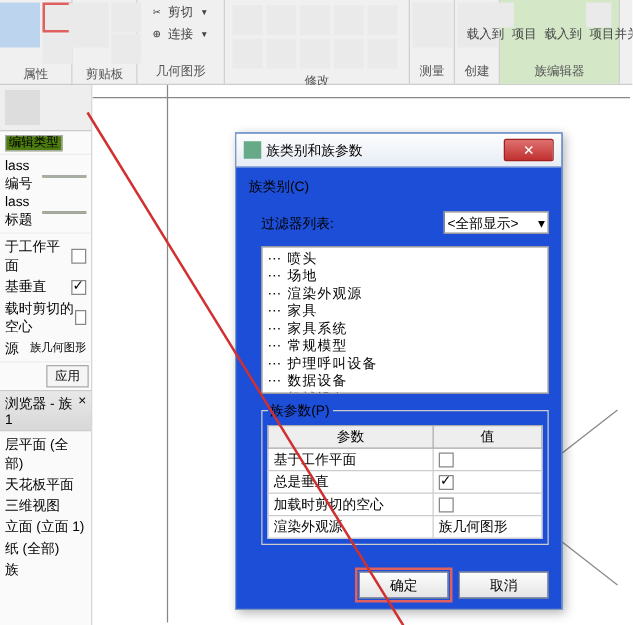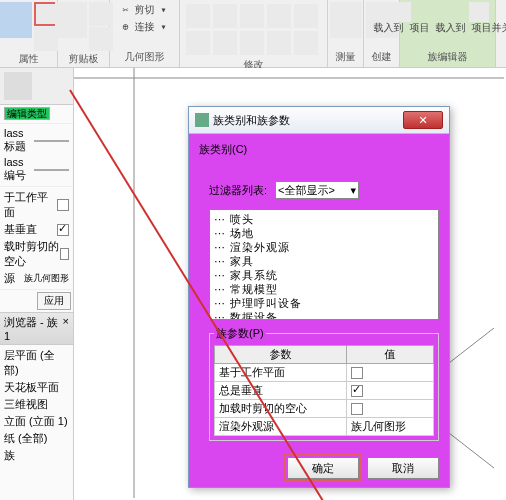--- a/index.html
+++ b/index.html
@@ -13,37 +13,37 @@
 .rib-big { width: 32px; height: 36px; }
 .rib-red { border: 2px solid #e06060; }
 .rib-stack { display: flex; flex-direction: column; gap: 1px; }
 .rib-text-btn { font-size: 10px; color: #444; padding: 1px 2px; white-space: nowrap; font-family: Liberation Mono, monospace; }
 .fe-tab { background: #d4e8c8; }
 
 .left-panel { position: absolute; left: 0; top: 68px; width: 74px; height: 432px; background: #fafafa; border-right: 1px solid #ccc; font-size: 10px; overflow: hidden; }
 .lp-head { background: #eee; padding: 4px; border-bottom: 1px solid #ccc; display: flex; align-items: center; gap: 4px; }
 .lp-sec { padding: 2px 4px; border-bottom: 1px solid #eee; }
 .lp-row { display: flex; justify-content: space-between; padding: 1px 0; align-items: center; }
-.lp-combo { border: 1px solid #aaa; background: #22c55e; font-size: 10px; padding: 0 2px; width: 50px; }
+.lp-combo { border: 1px solid #aaa; background: #4d7c0f; font-size: 10px; padding: 0 2px; width: 50px; }
 .lp-btn { border: 1px solid #aaa; background: #f5f5f5; font-size: 10px; padding: 1px 6px; float: right; margin: 2px; }
 .lp-title-bar { background: linear-gradient(#e8e8e8,#d8d8d8); padding: 2px 4px; display: flex; justify-content: space-between; border-top: 1px solid #ccc; border-bottom: 1px solid #ccc; }
 .lp-tree { padding: 2px 4px; }
 .lp-tree div { padding: 1px 0; }
 
 .canvas { position: absolute; left: 74px; top: 68px; right: 0; bottom: 0; background: #fff; }
 .canvas svg { width: 100%; height: 100%; }
 
-.dlg { position: absolute; left: 188px; top: 106px; width: 262px; height: 382px; background: #d946ef; border: 1px solid #7a9ac0; box-shadow: 2px 2px 8px rgba(0,0,0,.3); display: flex; flex-direction: column; }
+.dlg { position: absolute; left: 188px; top: 106px; width: 262px; height: 382px; background: #1d4ed8; border: 1px solid #7a9ac0; box-shadow: 2px 2px 8px rgba(0,0,0,.3); display: flex; flex-direction: column; }
 .dlg-title { background: linear-gradient(#fdfdfd,#e6ecf5); padding: 4px 6px; display: flex; align-items: center; border-bottom: 1px solid #b0c0d8; }
 .dlg-title-ico { width: 14px; height: 14px; background: #6a8; margin-right: 4px; }
 .dlg-title-text { flex: 1; font-size: 11px; }
 .dlg-close { width: 40px; height: 18px; background: linear-gradient(#e07070,#c03030); color: #fff; display: flex; align-items: center; justify-content: center; border: 1px solid #a02020; border-radius: 2px; font-size: 11px; }
 .dlg-body { padding: 8px 10px; flex: 1; display: flex; flex-direction: column; gap: 6px; overflow: hidden; }
 .fld-label { font-size: 11px; margin-bottom: 2px; }
-.filter-row { display: flex; align-items: center; gap: 8px; margin: 16px 0 4px 10px; font-size: 11px; }
+.filter-row { display: flex; align-items: center; gap: 8px; margin: 4px 0 4px 10px; font-size: 11px; justify-content: space-between; }
 .filter-sel { border: 1px solid #888; background: #fff; padding: 0 2px; font-size: 11px; width: 84px; height: 18px; display: flex; align-items: center; justify-content: space-between; }
 .tree-box { border: 1px solid #888; background: #fff; height: 118px; padding: 2px 4px; overflow: hidden; margin-left: 10px; }
 .tree-item { font-size: 11px; line-height: 14px; white-space: pre; }
 .tree-dots { letter-spacing: 1px; }
 .param-grp { border: 1px solid #ccc; padding: 4px; margin-left: 10px; }
 .param-grp legend { font-size: 11px; padding: 0 2px; }
 .param-table { border: 1px solid #888; background: #fff; width: 100%; border-collapse: collapse; font-size: 11px; }
 .param-table th { background: #eee; border: 1px solid #aaa; padding: 1px 4px; font-weight: normal; }
 .param-table td { border: 1px solid #ccc; padding: 1px 4px; height: 16px; }
 .chk { width: 12px; height: 12px; border: 1px solid #888; background: #fff; display: inline-block; vertical-align: middle; position: relative; }
@@ -131,25 +131,25 @@
   </div>
 </div>
 
 <div class="left-panel">
   <div class="lp-head">
       <div style="width:28px;height:28px;background:#ddd"></div>
     </div>
   <div class="lp-sec"><span class="lp-combo">编辑类型</span></div>
   <div class="lp-sec">
     <div class="lp-row">
+        <span>lass 编号</span>
+        <span class="lp-combo"></span>
+      </div>
+    <div class="lp-row">
         <span>lass 标题</span>
-        <span class="lp-combo"></span>
-      </div>
-    <div class="lp-row">
-        <span>lass 编号</span>
         <span class="lp-combo"></span>
       </div>
   </div>
   <div class="lp-sec">
     <div class="lp-row">
         <span>于工作平面</span>
         <span class="chk"></span>
       </div>
     <div class="lp-row">
         <span>基垂直</span>

